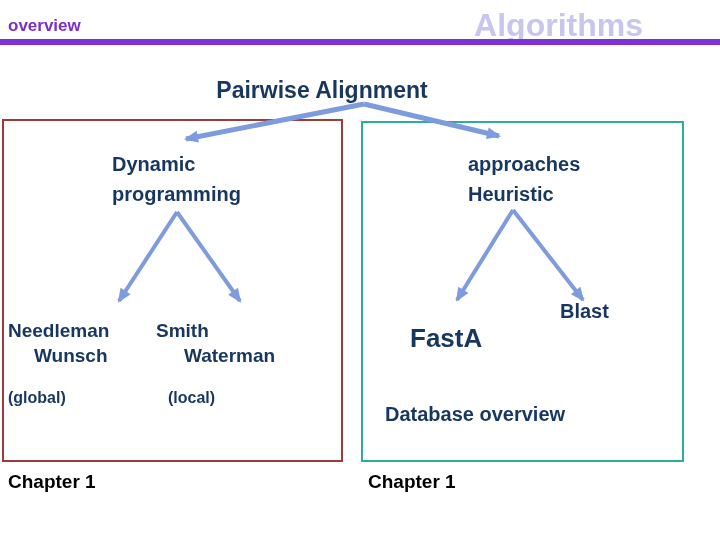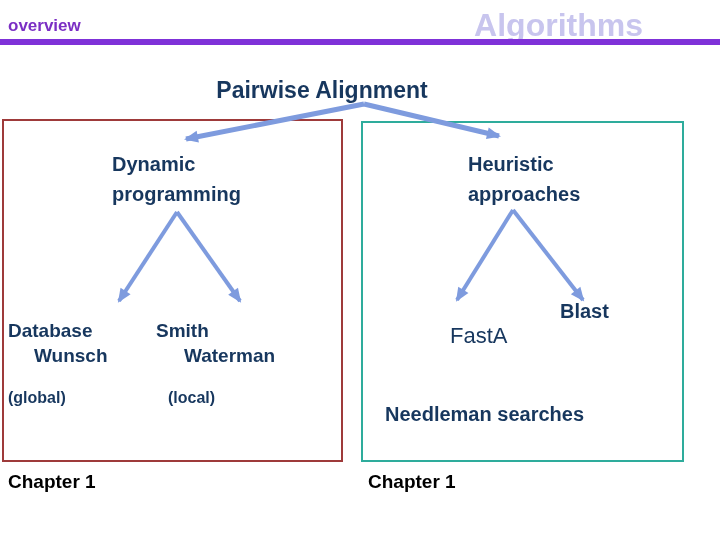--- a/index.html
+++ b/index.html
@@ -20,21 +20,21 @@
   .nd-dynamic{left:92px;top:149px;}
   .nd-heuristic{left:448px;top:149px;}
   .leaf{font-size:19px;line-height:25px;}
   .nd-needleman{left:8px;top:318px;}
   .nd-needleman .l2{padding-left:26px;}
   .nd-smith{left:156px;top:318px;}
   .nd-smith .l2{padding-left:28px;}
   .note{font-size:16px;}
   .nd-global{left:8px;top:389px;}
   .nd-local{left:168px;top:389px;}
-  .nd-fasta{left:410px;top:323px;font-size:22px;font-weight:normal;margin-left:40px;}
+  .nd-fasta{left:410px;top:323px;font-size:26px;font-weight:bold;}
   .nd-blast{left:560px;top:300px;font-size:20px;}
   .nd-dbsearch{left:385px;top:403px;font-size:20px;}
   .caption{font-size:19px;color:#000000;}
   .cap-left{left:8px;top:471px;}
   .cap-right{left:368px;top:471px;}
   .arrow-layer{left:0;top:0;pointer-events:none;}
 </style>
 </head>
 <body>
 
@@ -61,34 +61,34 @@
     <line x1="177" y1="212" x2="240" y2="301" stroke="#7E9BDE" stroke-width="4" marker-end="url(#ah)"></line>
     <line x1="513" y1="210" x2="457" y2="300" stroke="#7E9BDE" stroke-width="4" marker-end="url(#ah)"></line>
     <line x1="513" y1="210" x2="583" y2="300" stroke="#7E9BDE" stroke-width="4" marker-end="url(#ah)"></line>
   </svg>
 
   <div class="abs node nd-dynamic">
     <div>Dynamic</div>
     <div>programming</div>
   </div>
   <div class="abs leaf nd-needleman">
-    <div>Database</div>
+    <div>Needleman</div>
     <div class="l2">Wunsch</div>
   </div>
   <div class="abs leaf nd-smith">
     <div>Smith</div>
     <div class="l2">Waterman</div>
   </div>
   <div class="abs note nd-global">(global)</div>
   <div class="abs note nd-local">(local)</div>
 
   <div class="abs node nd-heuristic">
+    <div>approaches</div>
     <div>Heuristic</div>
-    <div>approaches</div>
   </div>
   <div class="abs nd-fasta">FastA</div>
   <div class="abs nd-blast">Blast</div>
-  <div class="abs nd-dbsearch">Needleman searches</div>
+  <div class="abs nd-dbsearch">Database overview</div>
 
   <div class="abs caption cap-left">Chapter 1</div>
   <div class="abs caption cap-right">Chapter 1</div>
 
 </div>
 
 </body></html>

